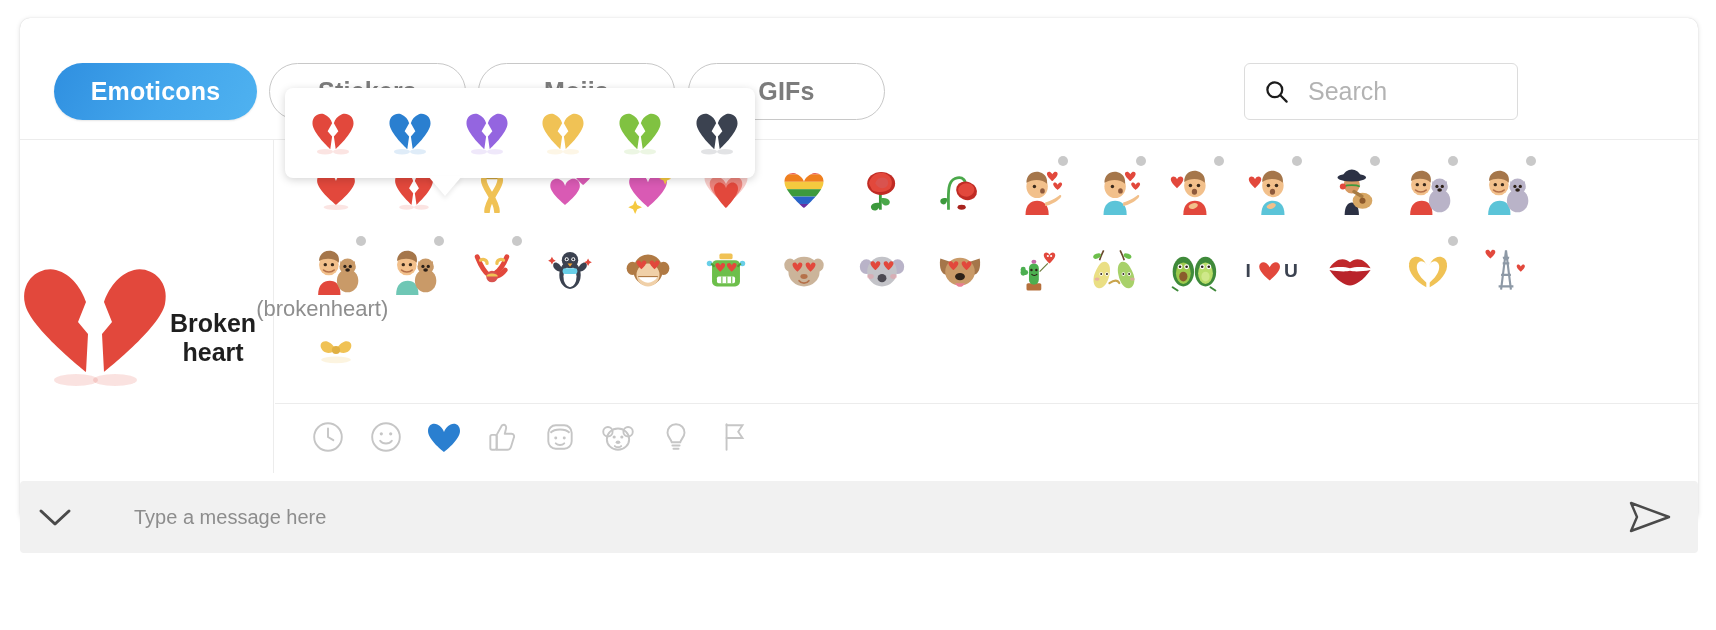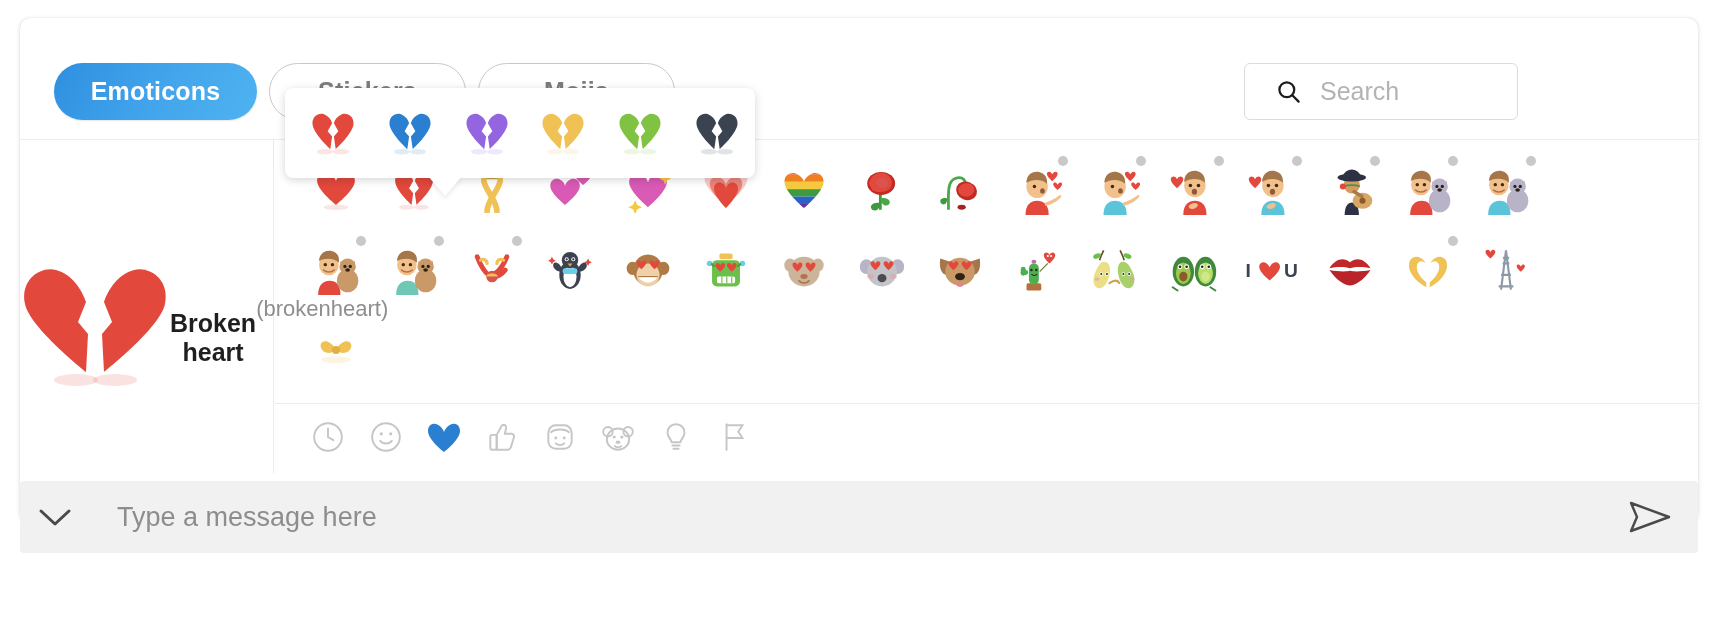--- a/index.html
+++ b/index.html
@@ -60,21 +60,21 @@
 
   
   .search-box {
     position: absolute;
     left: 1224px; top: 45px;
     width: 274px; height: 57px;
     border: 1.5px solid #dcdcdc;
     border-radius: 6px;
     background: #fff;
     display: flex; align-items: center;
-    padding-left: 30px;
+    padding-left: 18px;
     cursor: text;
   }
   .search-box svg { display:block; }
   .search-input {
     border: none; outline: none;
     background: transparent;
     font-family: "Liberation Sans", sans-serif;
     font-size: 25px;
     color: #3b3b3b;
     margin-left: 16px;
@@ -184,22 +184,22 @@
     display: flex; align-items: center;
   }
   .chev {
     width: 70px; display: flex; align-items: center; justify-content: center;
     cursor: pointer;
   }
   .msg-input {
     flex: 1;
     border: none; outline: none; background: transparent;
     font-family: "Liberation Sans", sans-serif;
-    font-size: 27px; color: #000000;
-    margin-left: 25px;
+    font-size: 20px; color: #000000;
+    margin-left: 42px;
   }
   .msg-input::placeholder { color: #8d8d8d; }
   .send {
     width: 96px; display: flex; align-items: center; justify-content: center;
     cursor: pointer;
   }
 </style>
 </head>
 <body>
 
@@ -209,20 +209,23 @@
 
     <div class="tabbar">
       <div class="tab active" id="tab0">
         <span>Emoticons</span>
       </div>
       <div class="tab" id="tab1">
         <span>Stickers</span>
       </div>
       <div class="tab" id="tab2">
         <span>Mojis</span>
+      </div>
+      <div class="tab" id="tab3">
+        <span>GIFs</span>
       </div>
 
       <div class="search-box">
         <span>
           <svg width="27" height="27" viewBox="0 0 24 24" fill="none" stroke="#1c1c1c" stroke-width="2" stroke-linecap="round">
             <circle cx="10.5" cy="10.5" r="6.6"></circle>
             <line x1="15.4" y1="15.4" x2="21" y2="21"></line>
           </svg>
         </span>
         <input class="search-input" type="text" placeholder="Search" style="">

